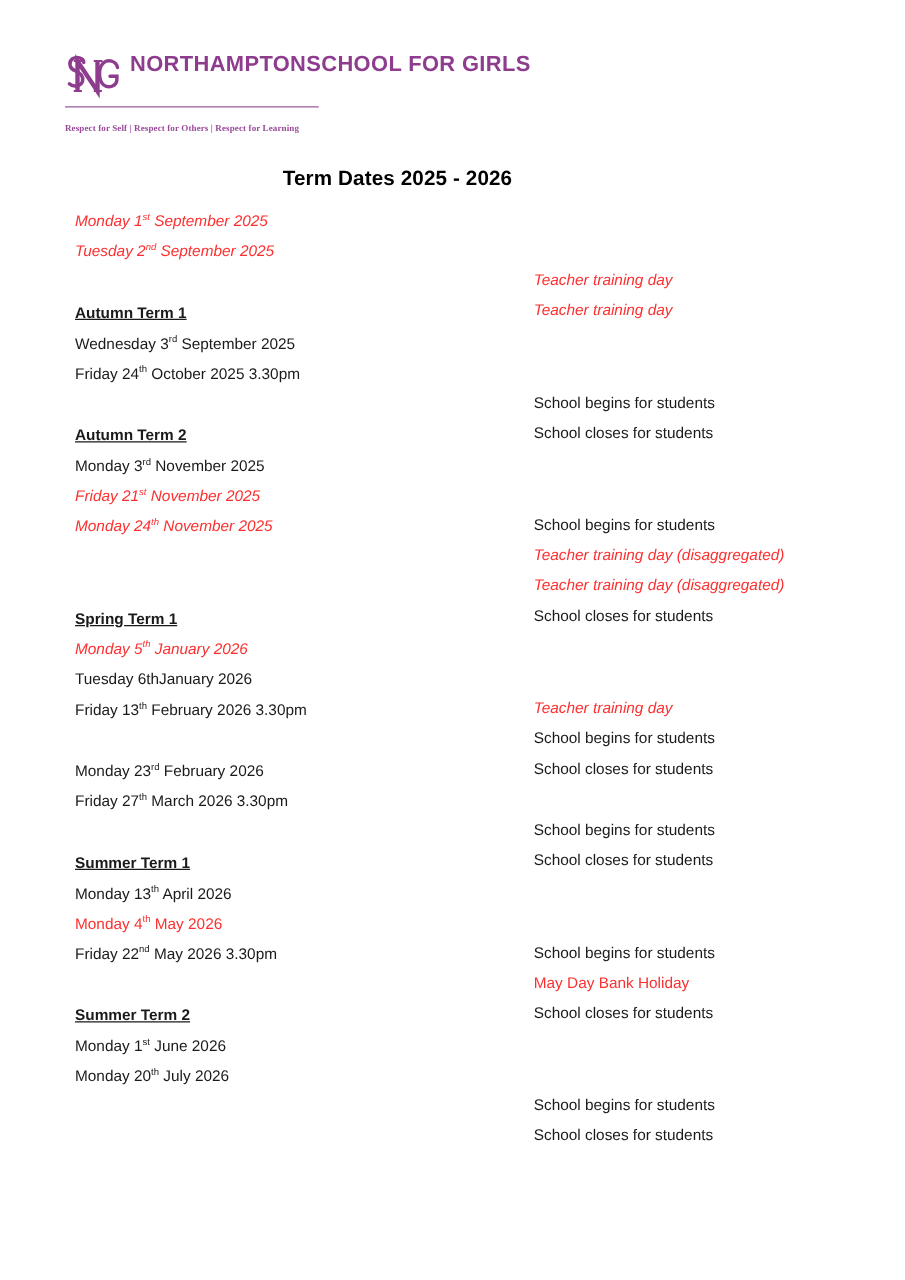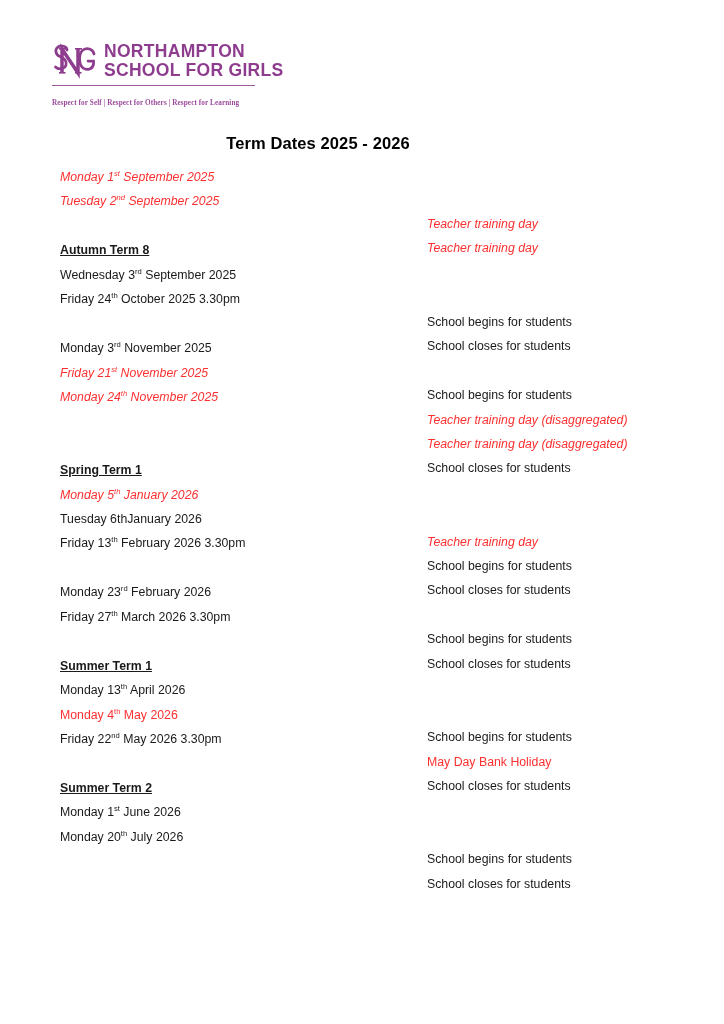--- a/index.html
+++ b/index.html
@@ -31,21 +31,21 @@
   }
   .logo-mark {
     width: 46px;
     height: 40px;
     flex: 0 0 46px;
     margin-right: 6px;
     margin-top: 1px;
   }
   .wordmark {
     display: flex;
-    flex-direction: column;
+    flex-direction: row;
     justify-content: flex-start;
     padding-top: 1px;
   }
   .wordmark-line {
     color: #8e3c8e;
     font-family: "Liberation Sans", sans-serif;
     font-size: 17.5px;
     font-weight: 600;
     letter-spacing: 0.3px;
     line-height: 19px;
@@ -178,31 +178,34 @@
     <div class="row">
       <div class="date-cell red italic">Monday 1<sup>st</sup> September 2025</div>
       <div class="desc-cell red italic">Teacher training day</div>
     </div>
     <div class="row">
       <div class="date-cell red italic">Tuesday 2<sup>nd</sup> September 2025</div>
       <div class="desc-cell red italic">Teacher training day</div>
     </div>
     <div class="spacer"></div>
     <div class="heading-row">
-      <div class="heading-cell">Autumn Term 8</div>
+      <div class="heading-cell">Autumn Term 1</div>
     </div>
     <div class="row">
       <div class="date-cell">Wednesday 3<sup>rd</sup> September 2025</div>
       <div class="desc-cell">School begins for students</div>
     </div>
     <div class="row">
       <div class="date-cell">Friday 24<sup>th</sup> October 2025  3.30pm</div>
       <div class="desc-cell">School closes for students</div>
     </div>
     <div class="spacer"></div>
+    <div class="heading-row">
+      <div class="heading-cell">Autumn Term 2</div>
+    </div>
     <div class="row">
       <div class="date-cell">Monday 3<sup>rd</sup> November 2025</div>
       <div class="desc-cell">School begins for students</div>
     </div>
     <div class="row">
       <div class="date-cell red italic">Friday 21<sup>st</sup> November 2025</div>
       <div class="desc-cell red italic">Teacher training day (disaggregated)</div>
     </div>
     <div class="row">
       <div class="date-cell red italic">Monday 24<sup>th</sup> November 2025</div>

